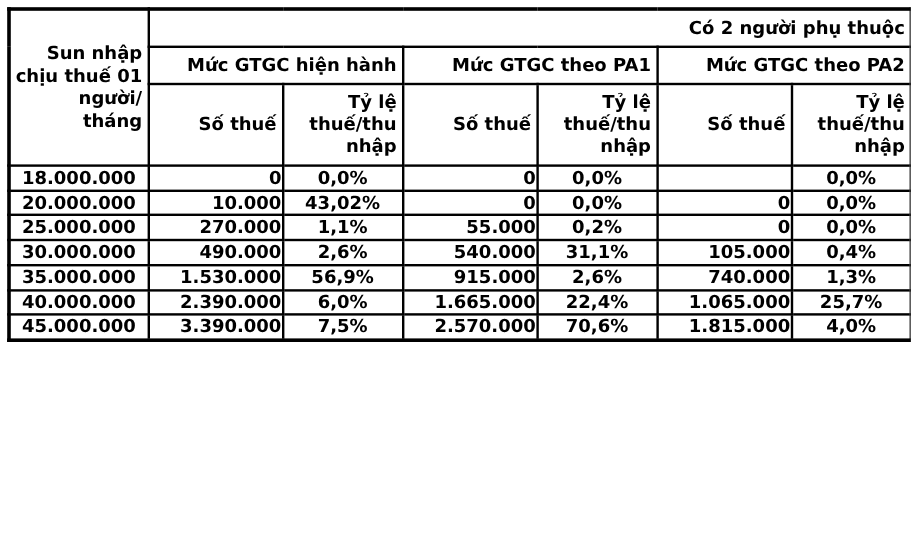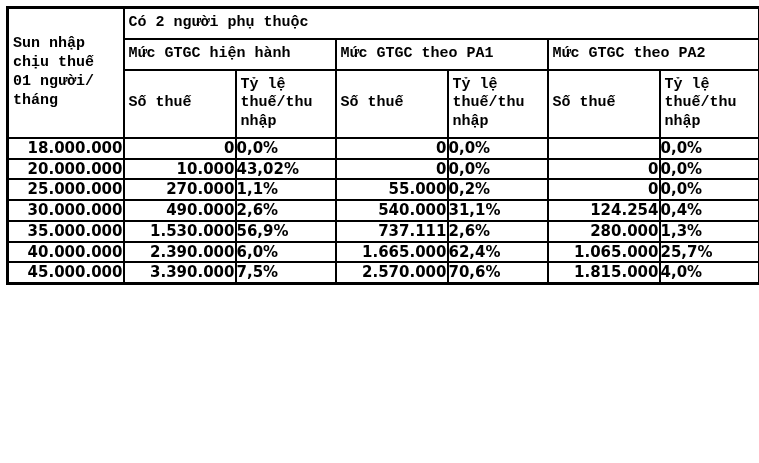--- a/index.html
+++ b/index.html
@@ -27,58 +27,57 @@
   }
   table.tax-table th,
   table.tax-table td {
     border: 2px solid #000000;
     padding: 0;
     font-weight: bold;
     font-size: 15px;
     line-height: 1.25;
   }
   table.tax-table th {
-    text-align: left;
+    text-align: right;
     vertical-align: middle;
     padding: 5px 4px;
-    font-family: Liberation Mono, monospace;
   }
   .outer-border {
     border: 3px solid #000;
   }
   .hdr-group {
     font-size: 16px;
   }
   .hdr-sub {
     font-size: 15.5px;
   }
   .hdr-leaf {
     font-size: 15.5px;
   }
   .rowlabel-head {
     font-size: 15.5px;
     text-align: left;
     padding-left: 8px;
     vertical-align: middle;
   }
   td.income {
-    text-align: right;
+    text-align: center;
     padding: 6px 8px;
     font-size: 15px;
     font-weight: bold;
     margin-left: 44px;
   }
   td.num {
     text-align: right;
     padding: 6px 10px 6px 4px;
     font-size: 15px;
     font-weight: bold;
   }
   td.pct {
-    text-align: left;
+    text-align: center;
     padding: 6px 4px 6px 14px;
     font-size: 15px;
     font-weight: bold;
   }
   col.c-income { width: 116px; }
   col.c-amt { width: 112px; }
   col.c-rate { width: 100px; }
 </style>
 </head>
 <body>
@@ -140,38 +139,38 @@
           <td class="pct">0,2%</td>
           <td class="num">0</td>
           <td class="pct">0,0%</td>
         </tr>
         <tr>
           <td class="income">30.000.000</td>
           <td class="num">490.000</td>
           <td class="pct">2,6%</td>
           <td class="num">540.000</td>
           <td class="pct">31,1%</td>
-          <td class="num">124.254</td>
+          <td class="num">105.000</td>
           <td class="pct">0,4%</td>
         </tr>
         <tr>
           <td class="income">35.000.000</td>
           <td class="num">1.530.000</td>
           <td class="pct">56,9%</td>
-          <td class="num">737.111</td>
+          <td class="num">915.000</td>
           <td class="pct">2,6%</td>
-          <td class="num">280.000</td>
+          <td class="num">740.000</td>
           <td class="pct">1,3%</td>
         </tr>
         <tr>
           <td class="income">40.000.000</td>
           <td class="num">2.390.000</td>
           <td class="pct">6,0%</td>
           <td class="num">1.665.000</td>
-          <td class="pct">62,4%</td>
+          <td class="pct">22,4%</td>
           <td class="num">1.065.000</td>
           <td class="pct">25,7%</td>
         </tr>
         <tr>
           <td class="income">45.000.000</td>
           <td class="num">3.390.000</td>
           <td class="pct">7,5%</td>
           <td class="num">2.570.000</td>
           <td class="pct">70,6%</td>
           <td class="num">1.815.000</td>

